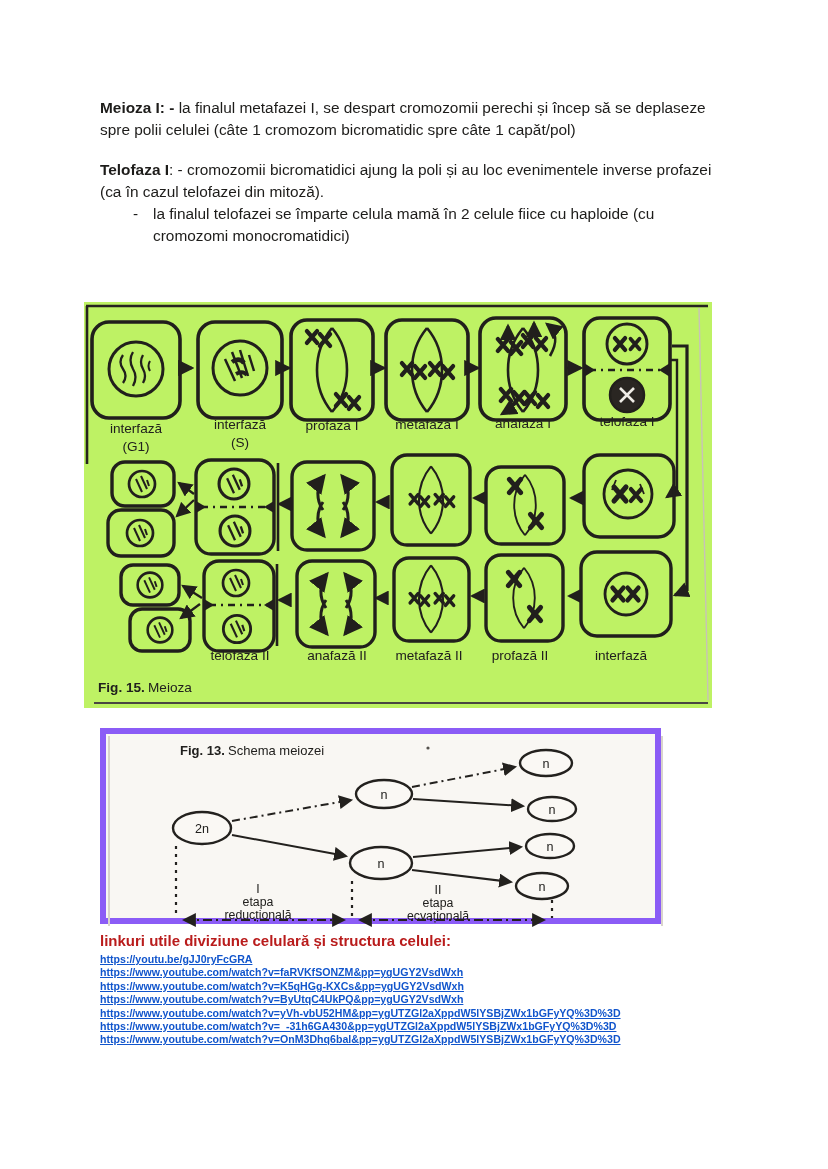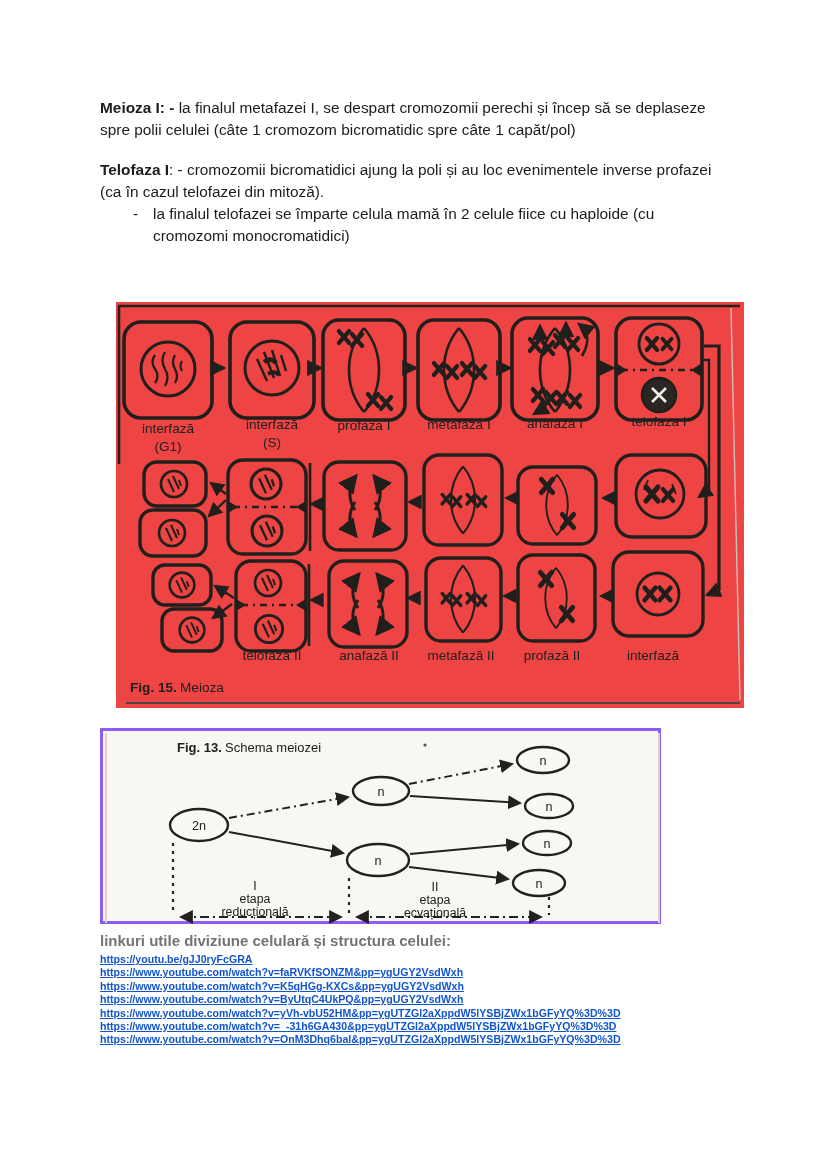--- a/index.html
+++ b/index.html
@@ -7,26 +7,26 @@
   .page {
     position:relative; width:828px; height:1169px; background:#ffffff;
     font-family:"Liberation Sans", sans-serif; color:#1d1c1a; overflow:hidden;
     margin:0 auto;
   }
   .para { position:absolute; left:100px; width:625px; font-size:15.4px; line-height:22px; }
   .para b { font-weight:bold; }
   .bullet-row { position:absolute; left:133px; width:592px; display:flex; font-size:15.4px; line-height:22px; }
   .bullet-dash { width:20px; flex:0 0 20px; }
   .bullet-text { flex:1; }
-  .fig15-wrap { position:absolute; left:116px; top:302px; width:628px; height:406px; background:#ef4444; }
+  .fig15-wrap { position:absolute; left:84px; top:302px; width:628px; height:406px; background:#bef264; }
   .fig13-box {
     position:absolute; left:100px; top:728px; width:561px; height:196px;
-    background:#f9f7f3; border:3px solid #8b5cf6;
+    background:#f9f7f3; border:6px solid #8b5cf6;
   }
-  .links-heading { position:absolute; left:100px; top:932px; font-size:15px; font-weight:bold; color:#737373; }
+  .links-heading { position:absolute; left:100px; top:932px; font-size:15px; font-weight:bold; color:#b91c1c; }
   .links-list { position:absolute; left:100px; top:953px; width:560px; }
   .link-line { display:block; font-size:10.6px; font-weight:bold; line-height:13.4px;
     color:#1155cc; text-decoration:underline; white-space:nowrap; cursor:pointer; }
   svg text { font-family:"Liberation Sans", sans-serif; fill:#21201e; }
   .figlabel { font-size:13.6px; }
   .figcap-b { font-size:13.6px; font-weight:bold; }
   .figcap-r { font-size:13.6px; }
   .f13label { font-size:12.3px; }
   .f13node { font-size:12.6px; }
 </style>

